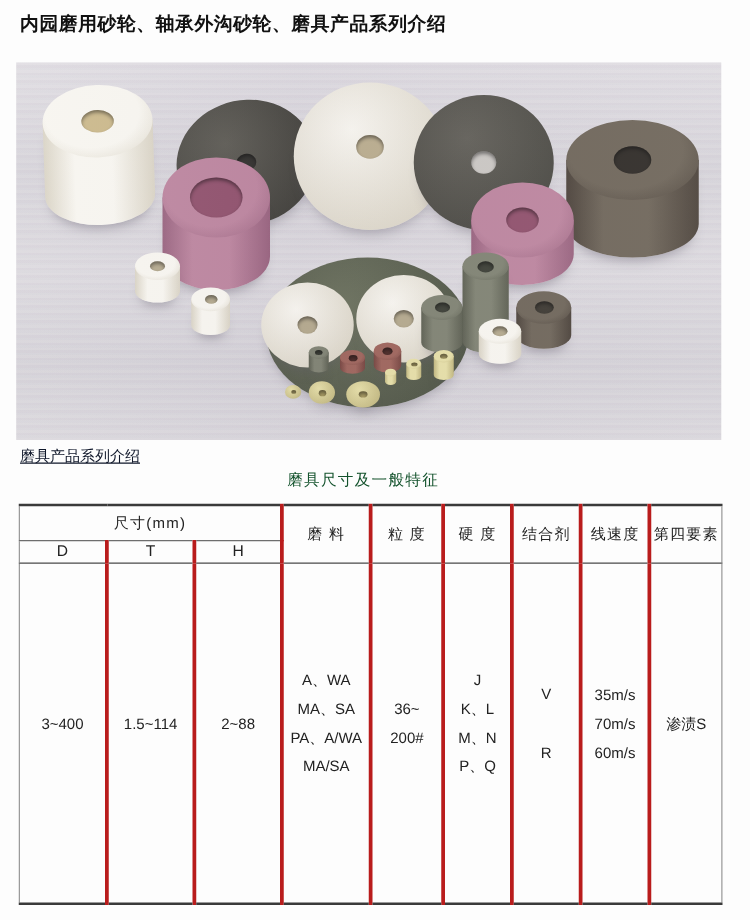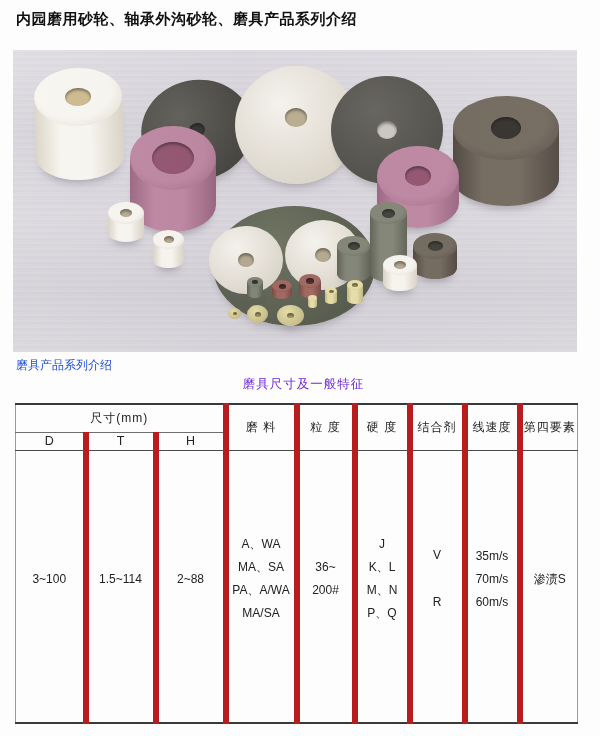--- a/index.html
+++ b/index.html
@@ -12,25 +12,25 @@
     overflow: hidden;
   }
 
   
   .page-title {
     position: absolute; left: 16px; top: 10px;
     font-size: 15px; font-weight: bold; letter-spacing: 0.5px; color: #111;
   }
   .section-label {
     position: absolute; left: 16px; top: 357px;
-    font-size: 12px; color: #1d4ed8;
+    font-size: 12px; color: #0f172a; text-decoration: underline;
   }
   .table-title {
-    position: absolute; left: 22px; top: 376px; width: 563px;
-    text-align: center; font-size: 12.5px; color: #6d28d9; letter-spacing: 1px;
+    position: absolute; left: 9px; top: 376px; width: 563px;
+    text-align: center; font-size: 12.5px; color: #14532d; letter-spacing: 1px;
   }
 
   
   .photo {
     position: absolute; left: 13px; top: 50px; width: 564px; height: 302px;
     background:
       repeating-linear-gradient(180deg,
         rgba(255,255,255,0.06) 0 2px, rgba(186,172,198,0.08) 2px 4px,
         rgba(205,214,224,0.07) 4px 6px),
       linear-gradient(180deg, #dedbe0 0%, #d4d1d7 28%, #dad7dc 55%, #d2cfd5 80%, #d8d5da 100%);
@@ -51,21 +51,21 @@
   
   table.spec {
     position: absolute; left: 15px; top: 403px; width: 563px;
     border-collapse: collapse; table-layout: fixed;
     border-top: 2px solid #3a3a3a;
     border-bottom: 2px solid #3a3a3a;
     border-left: 1px solid #9b9b9b;
     border-right: 1px solid #9b9b9b;
   }
   table.spec td {
-    border-left: 6px solid #b91c1c;
+    border-left: 3px solid #b91c1c;
     font-size: 12px; text-align: center; color: #222;
     padding: 0;
   }
   table.spec td:first-child { border-left: none; }
   tr.hr1 { height: 28px; }
   tr.hr2 { height: 18px; }
   tr.body-row { height: 273px; }
   td.size-group { border-bottom: 1px solid #6e6e6e; letter-spacing: 1px; }
   tr.hr1 td { vertical-align: middle; letter-spacing: 1px; }
   tr.hr2 td { font-size: 12.5px; vertical-align: middle; border-bottom: 1px solid #4a4a4a; }
@@ -214,21 +214,21 @@
     <td rowspan="2">结合剂</td>
     <td rowspan="2">线速度</td>
     <td rowspan="2">第四要素</td>
   </tr>
   <tr class="hr2">
     <td>D</td>
     <td>T</td>
     <td>H</td>
   </tr>
   <tr class="body-row">
-    <td>3~100</td>
+    <td>3~400</td>
     <td>1.5~114</td>
     <td>2~88</td>
     <td>A、WA
 MA、SA
 PA、A/WA
 MA/SA</td>
     <td>36~
 200#</td>
     <td>J
 K、L

